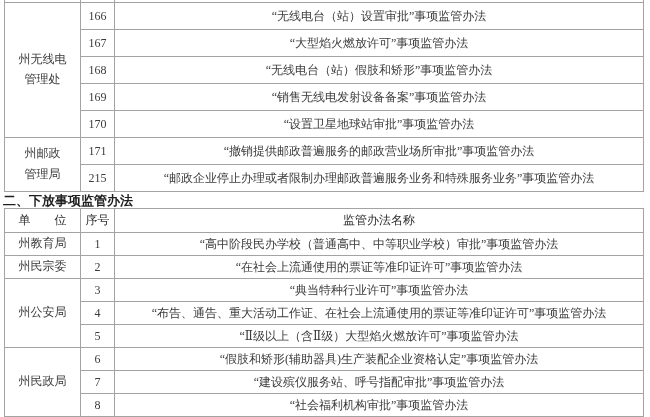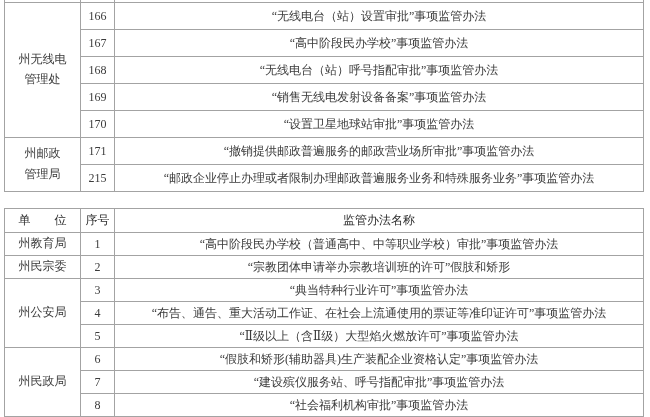--- a/index.html
+++ b/index.html
@@ -85,25 +85,25 @@
         <td class="name"></td>
       </tr>
       <tr class="r-t1">
         <td class="unit" rowspan="5">州无线电
 管理处</td>
         <td class="no">166</td>
         <td class="name">“无线电台（站）设置审批”事项监管办法</td>
       </tr>
       <tr class="r-t1">
         <td class="no">167</td>
-        <td class="name">“高中阶段民办学校”事项监管办法</td>
+        <td class="name">“大型焰火燃放许可”事项监管办法</td>
       </tr>
       <tr class="r-t1">
         <td class="no">168</td>
-        <td class="name">“无线电台（站）呼号指配审批”事项监管办法</td>
+        <td class="name">“无线电台（站）假肢和矫形”事项监管办法</td>
       </tr>
       <tr class="r-t1">
         <td class="no">169</td>
         <td class="name">“销售无线电发射设备备案”事项监管办法</td>
       </tr>
       <tr class="r-t1">
         <td class="no">170</td>
         <td class="name">“设置卫星地球站审批”事项监管办法</td>
       </tr>
       <tr class="r-t1">
@@ -112,20 +112,21 @@
         <td class="no">171</td>
         <td class="name">“撤销提供邮政普遍服务的邮政营业场所审批”事项监管办法</td>
       </tr>
       <tr class="r-t1">
         <td class="no">215</td>
         <td class="name">“邮政企业停止办理或者限制办理邮政普遍服务业务和特殊服务业务”事项监管办法</td>
       </tr>
     </tbody>
   </table>
 
+  <div id="section-title">二、下放事项监管办法</div>
 
   <table class="doc" id="table2">
     <colgroup>
         <col class="c-unit">
         <col class="c-no">
         <col class="c-name">
       </colgroup>
     <tbody>
       <tr class="r-hdr">
         <th class="hdr">单　　位</th>
@@ -133,21 +134,21 @@
         <th class="hdr">监管办法名称</th>
       </tr>
       <tr class="r-t2">
         <td class="unit">州教育局</td>
         <td class="no">1</td>
         <td class="name">“高中阶段民办学校（普通高中、中等职业学校）审批”事项监管办法</td>
       </tr>
       <tr class="r-t2">
         <td class="unit">州民宗委</td>
         <td class="no">2</td>
-        <td class="name">“宗教团体申请举办宗教培训班的许可”假肢和矫形</td>
+        <td class="name">“在社会上流通使用的票证等准印证许可”事项监管办法</td>
       </tr>
       <tr class="r-t2">
         <td class="unit" rowspan="3">州公安局</td>
         <td class="no">3</td>
         <td class="name">“典当特种行业许可”事项监管办法</td>
       </tr>
       <tr class="r-t2">
         <td class="no">4</td>
         <td class="name">“布告、通告、重大活动工作证、在社会上流通使用的票证等准印证许可”事项监管办法</td>
       </tr>

